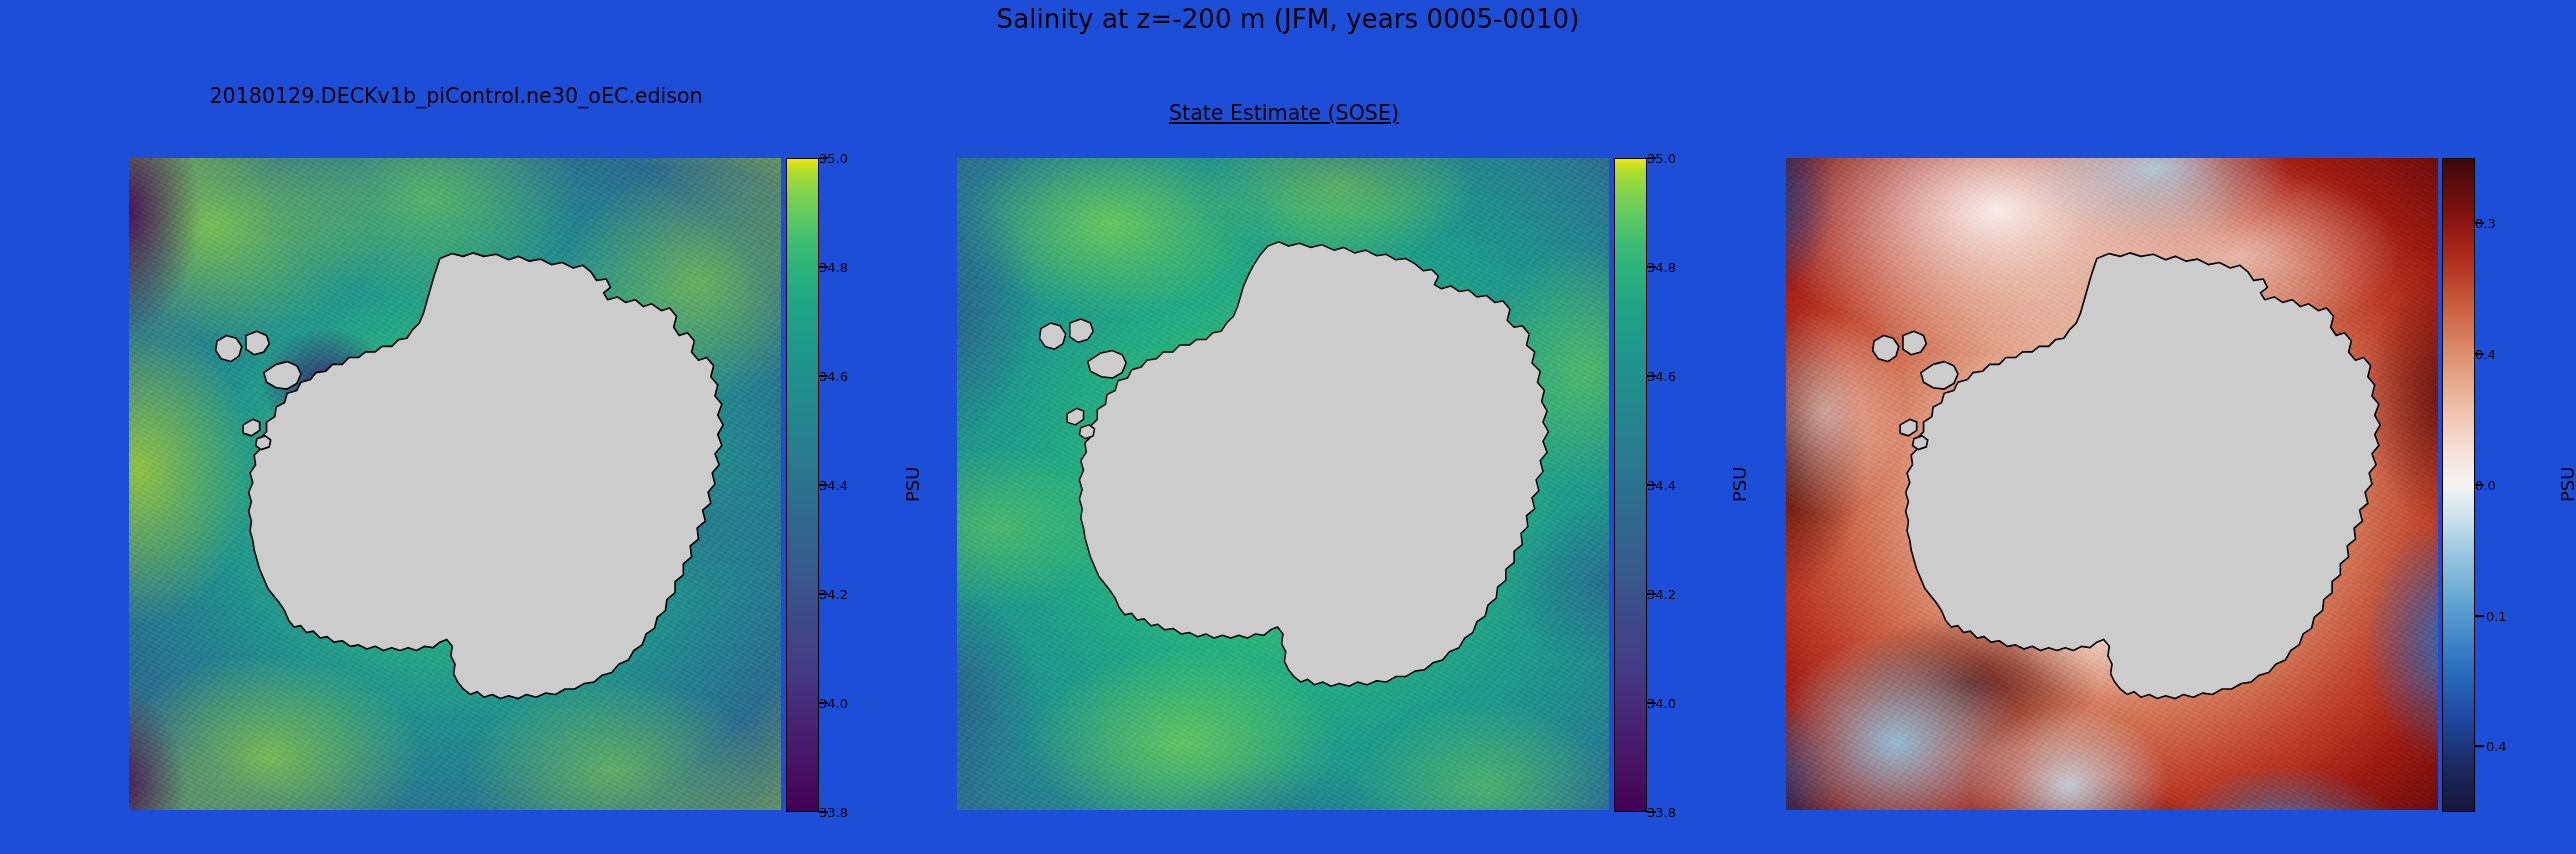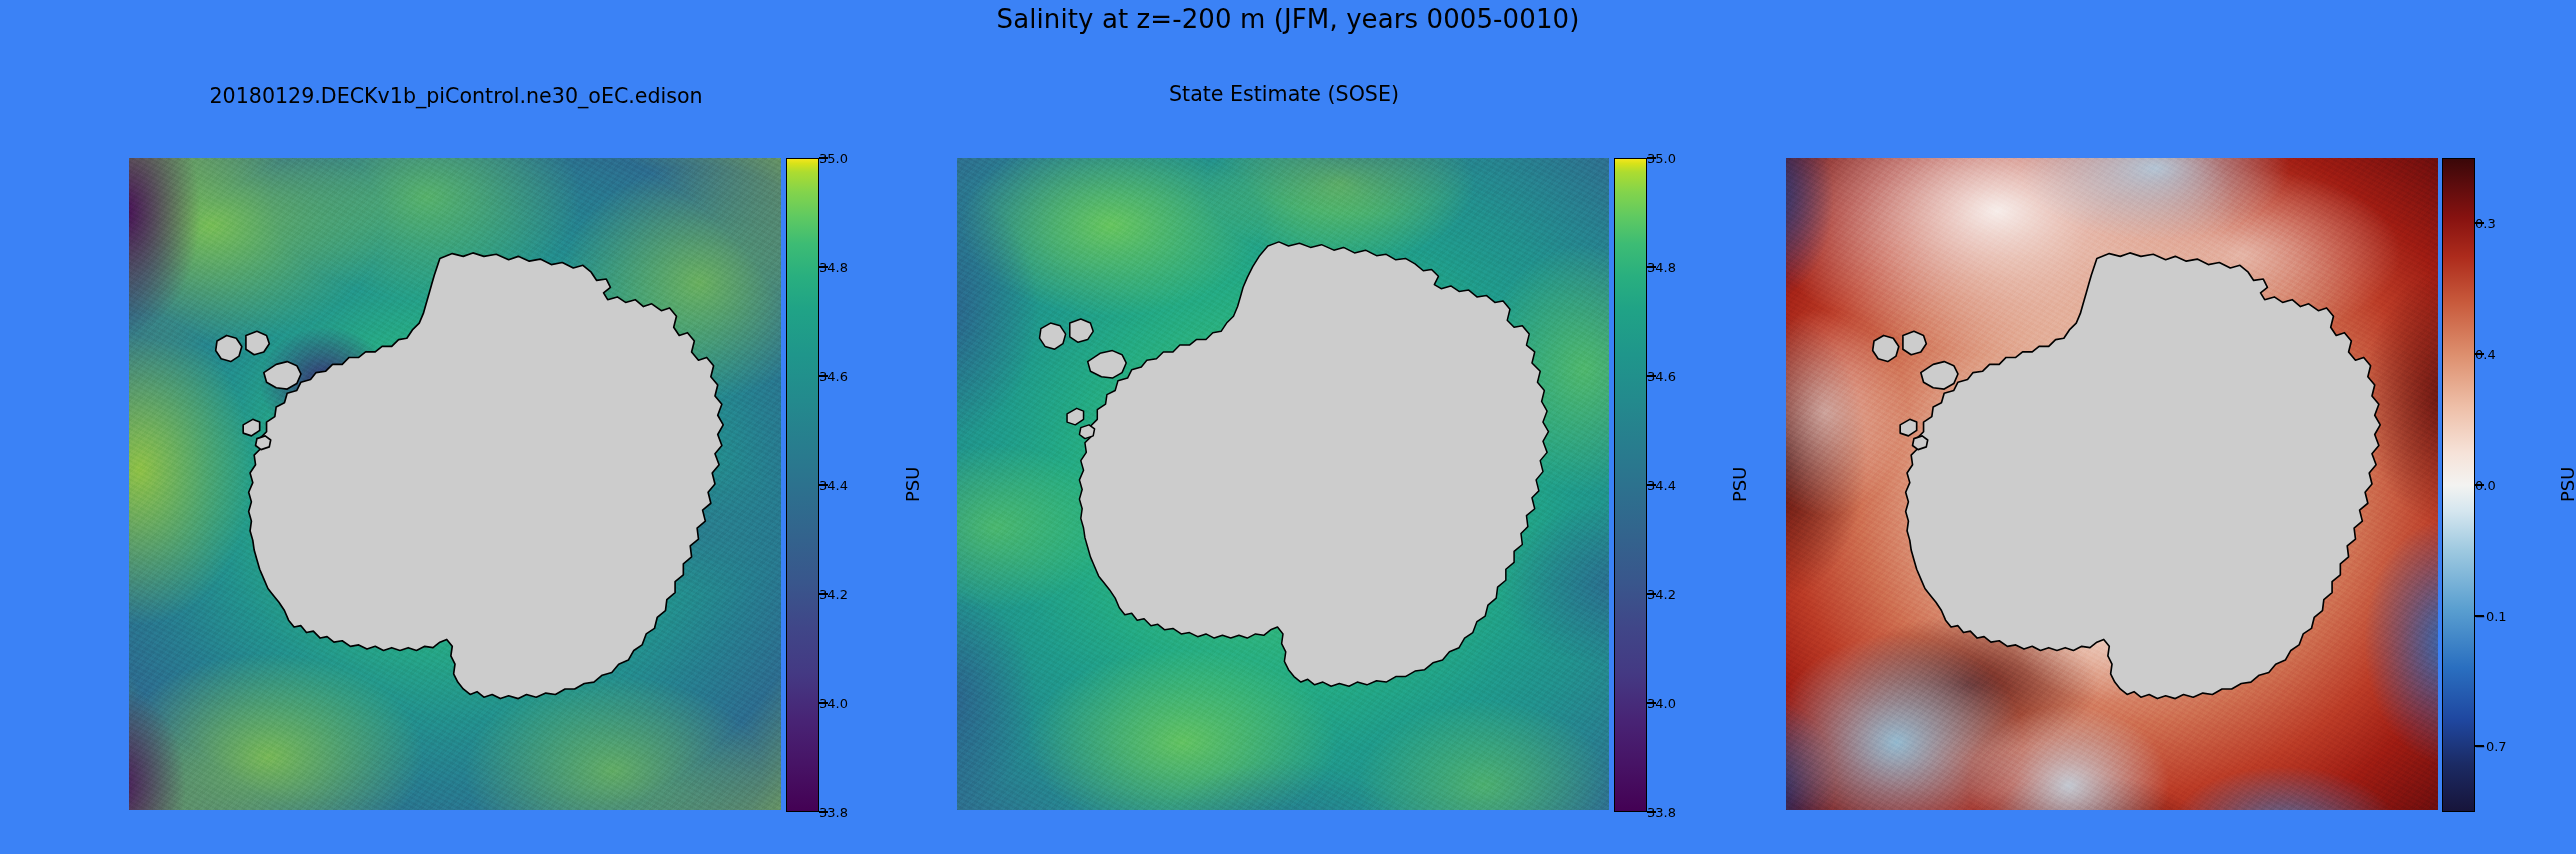--- a/index.html
+++ b/index.html
@@ -1,19 +1,19 @@
 <!DOCTYPE html>
 <html style="font-size:11px"><head>
 <meta charset="utf-8">
 <style>
   html,body{margin:0;padding:0;background:#ffffff;}
   body{width:2576px;height:855px;position:relative;overflow:hidden;
        font-family:"DejaVu Sans","Liberation Sans",sans-serif;color:#000;}
 
-  #figure{position:absolute;left:0;top:0;width:2576px;height:855px;background:#3b82f6;}
+  #figure{position:absolute;left:0;top:0;width:2576px;height:855px;background:#1d4ed8;}
 
   .suptitle{position:absolute;left:0;top:2.8px;width:2576px;text-align:center;
             font-size:26px;font-weight:400;letter-spacing:0.1px;line-height:33px;}
 
   .panel-title{position:absolute;text-align:center;font-size:20.6px;font-weight:400;
                line-height:26px;white-space:nowrap;}
 
   .map{position:absolute;width:652px;height:652px;overflow:hidden;background:#fff;}
   .mapinner{position:absolute;left:0;top:0;width:652px;height:652px;}
 
@@ -222,21 +222,21 @@
         <span class="tickline"></span>
         <span class="ticklabel">34.8</span>
       </div>
     <div class="tick" style="top:0px;">
         <span class="tickline"></span>
         <span class="ticklabel">35.0</span>
       </div>
   </div>
   <div class="cbar-label" style="left:902px;top:502px;">PSU</div>
 
-  <div class="panel-title" style="left:830px;top:81px;width:908px;">State Estimate (SOSE)</div>
+  <div class="panel-title" style="left:830px;top:100px;width:908px;text-decoration:underline;">State Estimate (SOSE)</div>
 
   <div class="map" style="left:957px;top:158px;">
     <div class="mapinner">
       <div class="field sose-base"></div>
       <div class="field sose-green"></div>
       <div class="field sose-blue"></div>
       <div class="field noise"></div>
 
       <svg class="continent" viewBox="0 0 948 948">
         <g fill="#cccccc" stroke="#000000" stroke-width="2.2" stroke-linejoin="round">
@@ -344,21 +344,21 @@
           <path d="M186,408 L198,404 L206,410 L204,420 L192,424 L184,418 Z"></path>
         </g>
       </svg>
     </div>
   </div>
 
   <div class="cbar cbar-div" style="left:2442px;top:158px;width:33px;height:654px;"></div>
   <div class="ticks" style="left:2475px;top:158px;height:654px;">
     <div class="tick" style="top:588px;">
         <span class="tickline"></span>
-        <span class="ticklabel">−0.7</span>
+        <span class="ticklabel">−0.4</span>
       </div>
     <div class="tick" style="top:458px;">
         <span class="tickline"></span>
         <span class="ticklabel">−0.1</span>
       </div>
     <div class="tick" style="top:327px;">
         <span class="tickline"></span>
         <span class="ticklabel">0.0</span>
       </div>
     <div class="tick" style="top:196px;">

